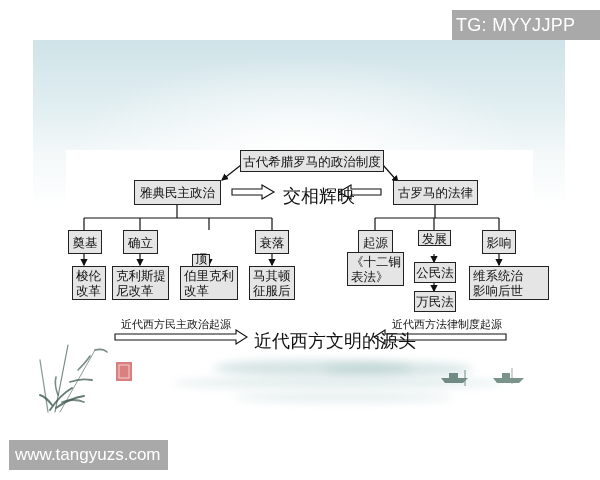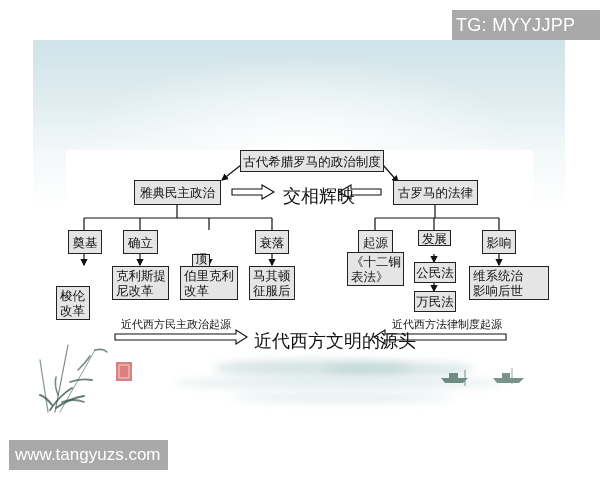--- a/index.html
+++ b/index.html
@@ -138,21 +138,21 @@
 <div class="box" style="left:123px; top:230px; width:35px; height:24px;">
   <span>确立</span>
 </div>
 <div class="box" style="left:192px; top:230px; width:18px; height:24px;margin-top:24px;">
   <span>顶峰</span>
 </div>
 <div class="box" style="left:255px; top:230px; width:34px; height:24px;">
   <span>衰落</span>
 </div>
 
-<div class="box multi" style="left:56px; top:266px; width:34px; height:34px;margin-top:20px;">
+<div class="box multi" style="left:72px; top:266px; width:34px; height:34px;">
   <span>梭伦
 改革</span>
 </div>
 <div class="box multi" style="left:112px; top:266px; width:57px; height:34px;">
   <span>克利斯提
 尼改革</span>
 </div>
 <div class="box multi" style="left:180px; top:266px; width:58px; height:34px;">
   <span>伯里克利
 改革</span>

